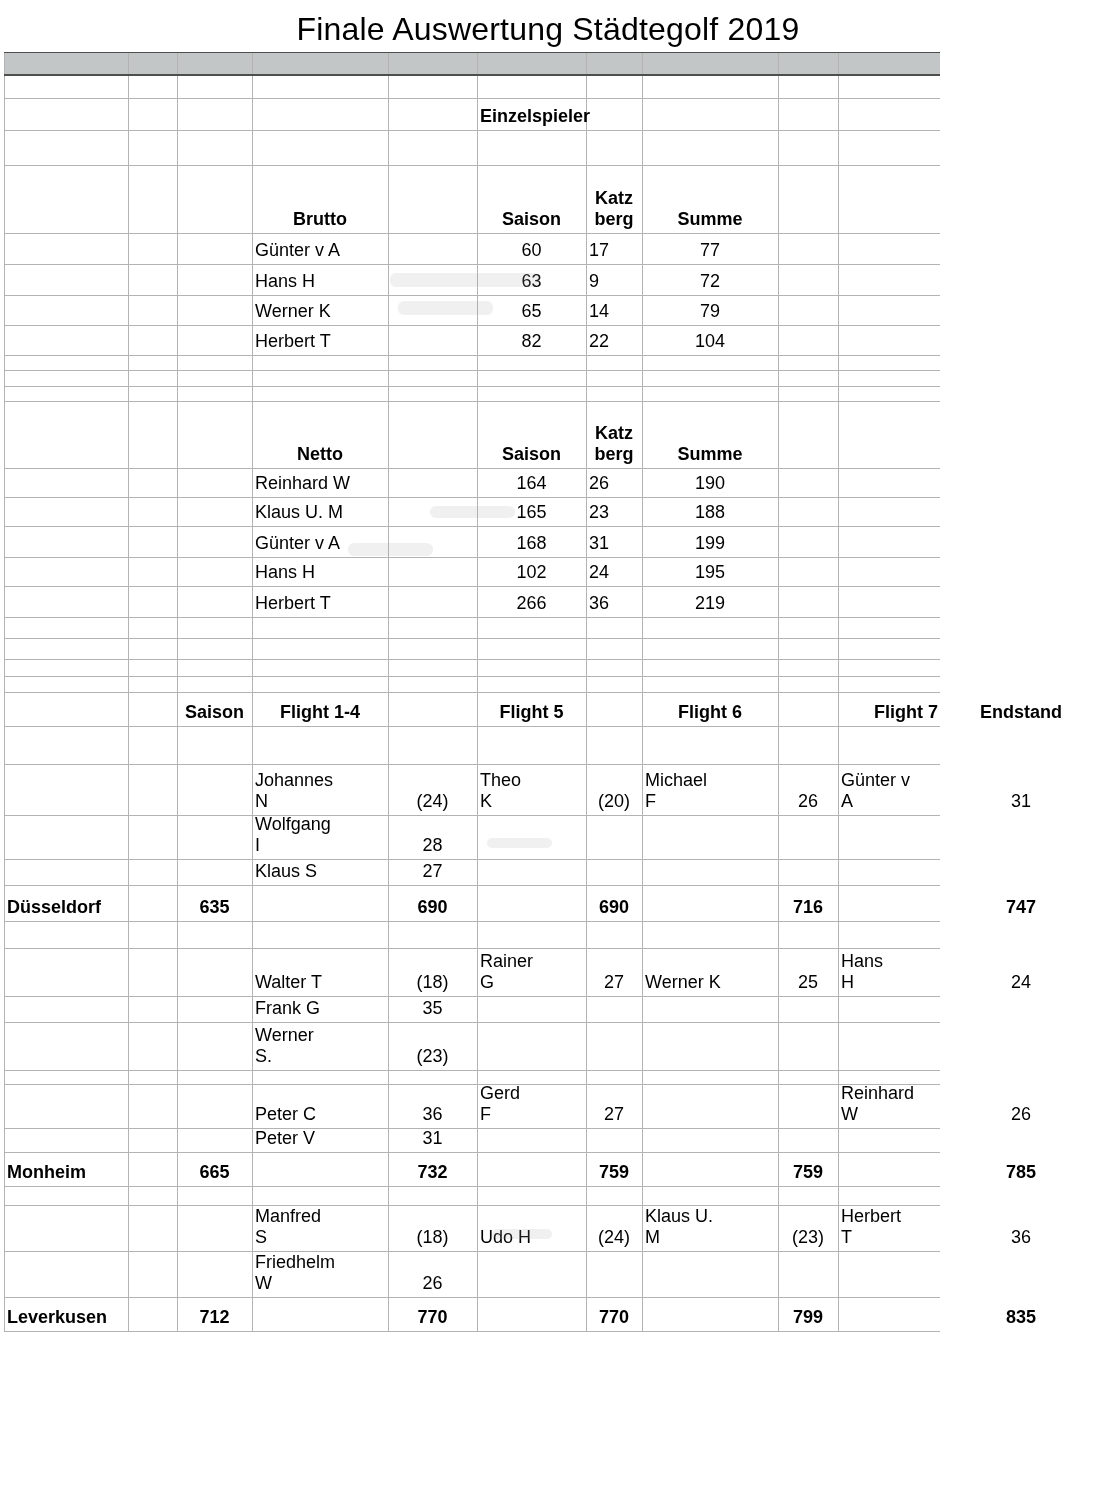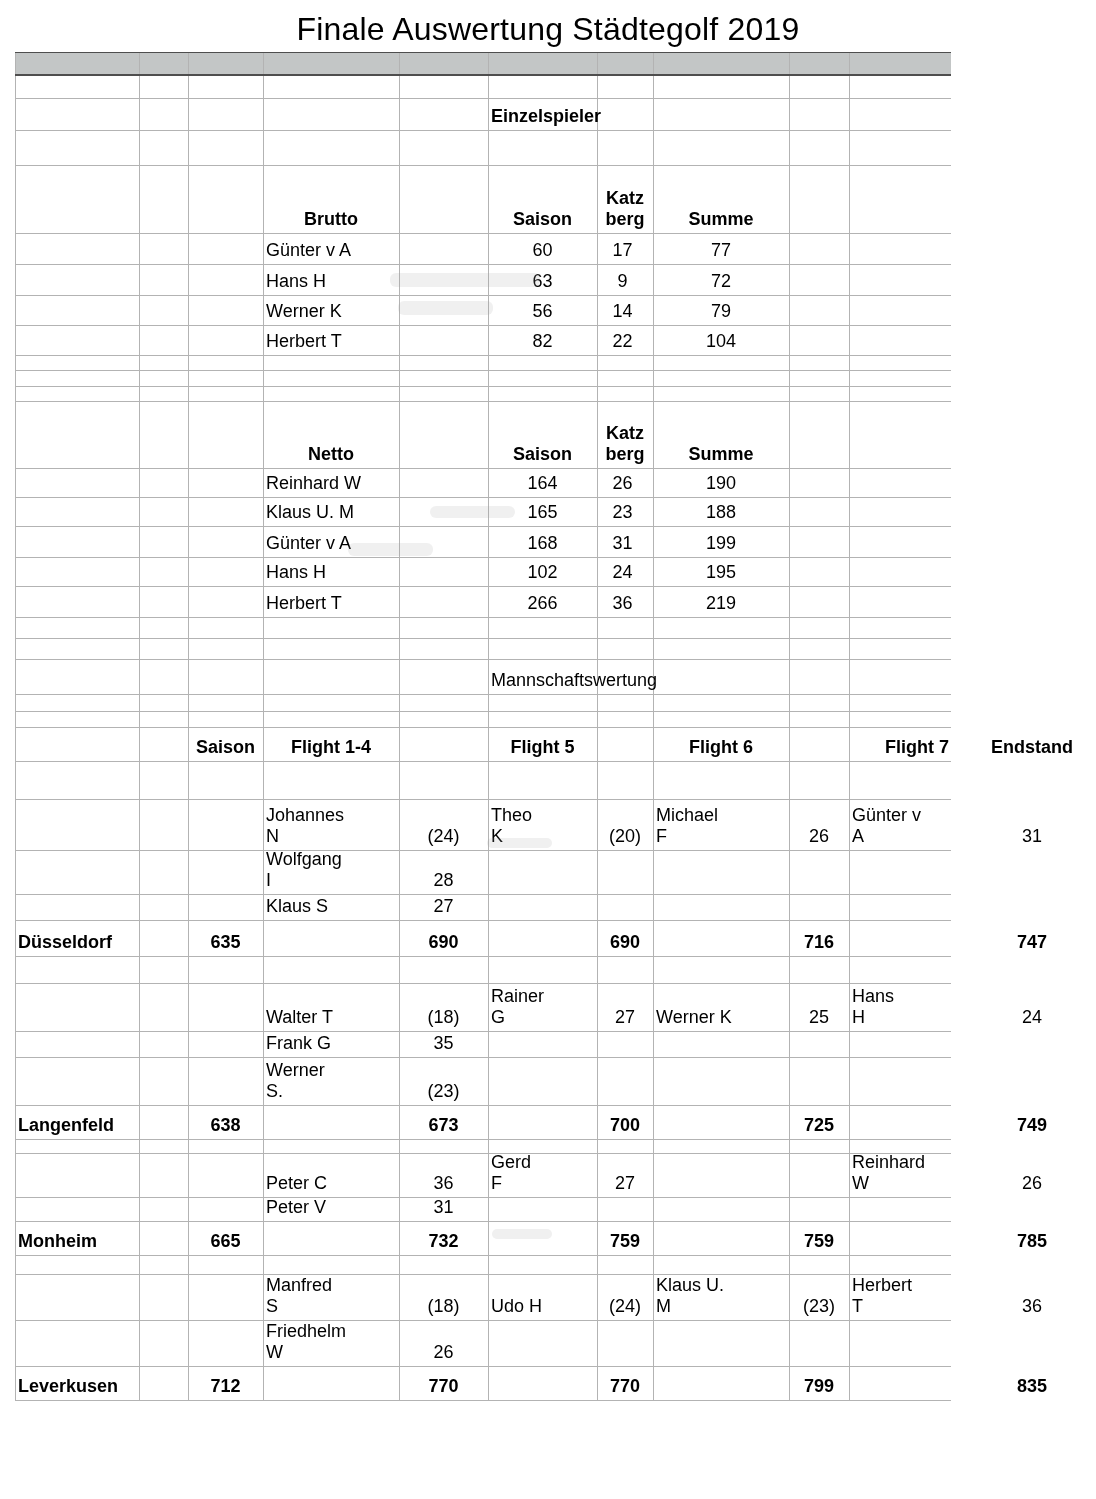--- a/index.html
+++ b/index.html
@@ -4,21 +4,21 @@
 <style>
   html,body{margin:0;padding:0;background:#ffffff;}
   body{
     width:1096px;height:1499px;position:relative;overflow:hidden;
     font-family:"Liberation Sans","DejaVu Sans",sans-serif;color:#000;
   }
   .title{
     position:absolute;top:11px;left:0;width:1096px;text-align:center;
     font-size:32px;font-weight:400;letter-spacing:.2px;
   }
-  .grid{position:absolute;left:15px;top:52px;width:936px;display:flex;flex-direction:column;}
+  .grid{position:absolute;left:4px;top:52px;width:936px;display:flex;flex-direction:column;}
   .row{
     position:relative;box-sizing:border-box;flex:0 0 auto;
     border-bottom:1px solid #b3b3b3;
     background-image:
       linear-gradient(#b3b3b3,#b3b3b3),linear-gradient(#b3b3b3,#b3b3b3),
       linear-gradient(#b3b3b3,#b3b3b3),linear-gradient(#b3b3b3,#b3b3b3),
       linear-gradient(#b3b3b3,#b3b3b3),linear-gradient(#b3b3b3,#b3b3b3),
       linear-gradient(#b3b3b3,#b3b3b3),linear-gradient(#b3b3b3,#b3b3b3),
       linear-gradient(#b3b3b3,#b3b3b3),linear-gradient(#b3b3b3,#b3b3b3),
       linear-gradient(#b3b3b3,#b3b3b3),linear-gradient(#b3b3b3,#b3b3b3);
@@ -30,21 +30,21 @@
   .cell{
     position:absolute;bottom:3px;font-size:18px;line-height:21px;
     padding:0 3px;box-sizing:border-box;white-space:pre-line;
   }
   .cA{left:0;width:124px}.cC{left:173px;width:75px}
   .cD{left:248px;width:136px}.cE{left:384px;width:89px}.cF{left:473px;width:109px}
   .cG{left:582px;width:56px}.cH{left:638px;width:136px}.cI{left:774px;width:60px}
   .cJ{left:834px;width:136px}.cK{left:970px;width:94px}
   .b{font-weight:700}
   .c{text-align:center}
-  .r{text-align:center;padding-right:8px}
+  .r{text-align:left;padding-right:8px}
   .nw{white-space:nowrap}
   .smudge{position:absolute;background:rgba(160,160,160,.16);border-radius:6px;}
 </style>
 </head>
 <body>
 
 <div class="title">Finale Auswertung Städtegolf 2019</div>
 
 <div class="grid">
 
@@ -71,21 +71,21 @@
     <span class="cell cH c">77</span>
   </div>
   <div class="row" style="height:31px">
     <span class="cell cD nw">Hans H</span>
     <span class="cell cF c">63</span>
     <span class="cell cG r">9</span>
     <span class="cell cH c">72</span>
   </div>
   <div class="row" style="height:30px">
     <span class="cell cD nw">Werner K</span>
-    <span class="cell cF c">56</span>
+    <span class="cell cF c">65</span>
     <span class="cell cG r">14</span>
     <span class="cell cH c">79</span>
   </div>
   <div class="row" style="height:30px">
     <span class="cell cD nw">Herbert T</span>
     <span class="cell cF c">82</span>
     <span class="cell cG r">22</span>
     <span class="cell cH c">104</span>
   </div>
 
@@ -128,23 +128,20 @@
   <div class="row" style="height:31px">
     <span class="cell cD nw">Herbert T</span>
     <span class="cell cF c">266</span>
     <span class="cell cG r">36</span>
     <span class="cell cH c">219</span>
   </div>
 
   <div class="row" style="height:21px"></div>
   <div class="row" style="height:21px"></div>
 
-  <div class="row" style="height:35px">
-    <span class="cell cF nw">Mannschaftswertung</span>
-  </div>
   <div class="row" style="height:17px"></div>
   <div class="row" style="height:16px"></div>
 
   <div class="row" style="height:34px">
     <span class="cell cC b c nw">Saison</span>
     <span class="cell cD b c nw">Flight 1-4</span>
     <span class="cell cF b c nw">Flight 5</span>
     <span class="cell cH b c nw">Flight 6</span>
     <span class="cell cJ b c nw">Flight 7</span>
     <span class="cell cK b c nw">Endstand</span>
@@ -198,28 +195,20 @@
   </div>
   <div class="row" style="height:26px">
     <span class="cell cD nw">Frank G</span>
     <span class="cell cE c">35</span>
   </div>
   <div class="row" style="height:48px">
     <span class="cell cD">Werner
 S.</span>
     <span class="cell cE c">(23)</span>
   </div>
-  <div class="row" style="height:34px">
-    <span class="cell cA b nw">Langenfeld</span>
-    <span class="cell cC b c">638</span>
-    <span class="cell cE b c">673</span>
-    <span class="cell cG b c">700</span>
-    <span class="cell cI b c">725</span>
-    <span class="cell cK b c">749</span>
-  </div>
   <div class="row" style="height:14px"></div>
 
   <div class="row" style="height:44px">
     <span class="cell cD nw">Peter C</span>
     <span class="cell cE c">36</span>
     <span class="cell cF">Gerd
 F</span>
     <span class="cell cG c">27</span>
     <span class="cell cJ">Reinhard
 W</span>

